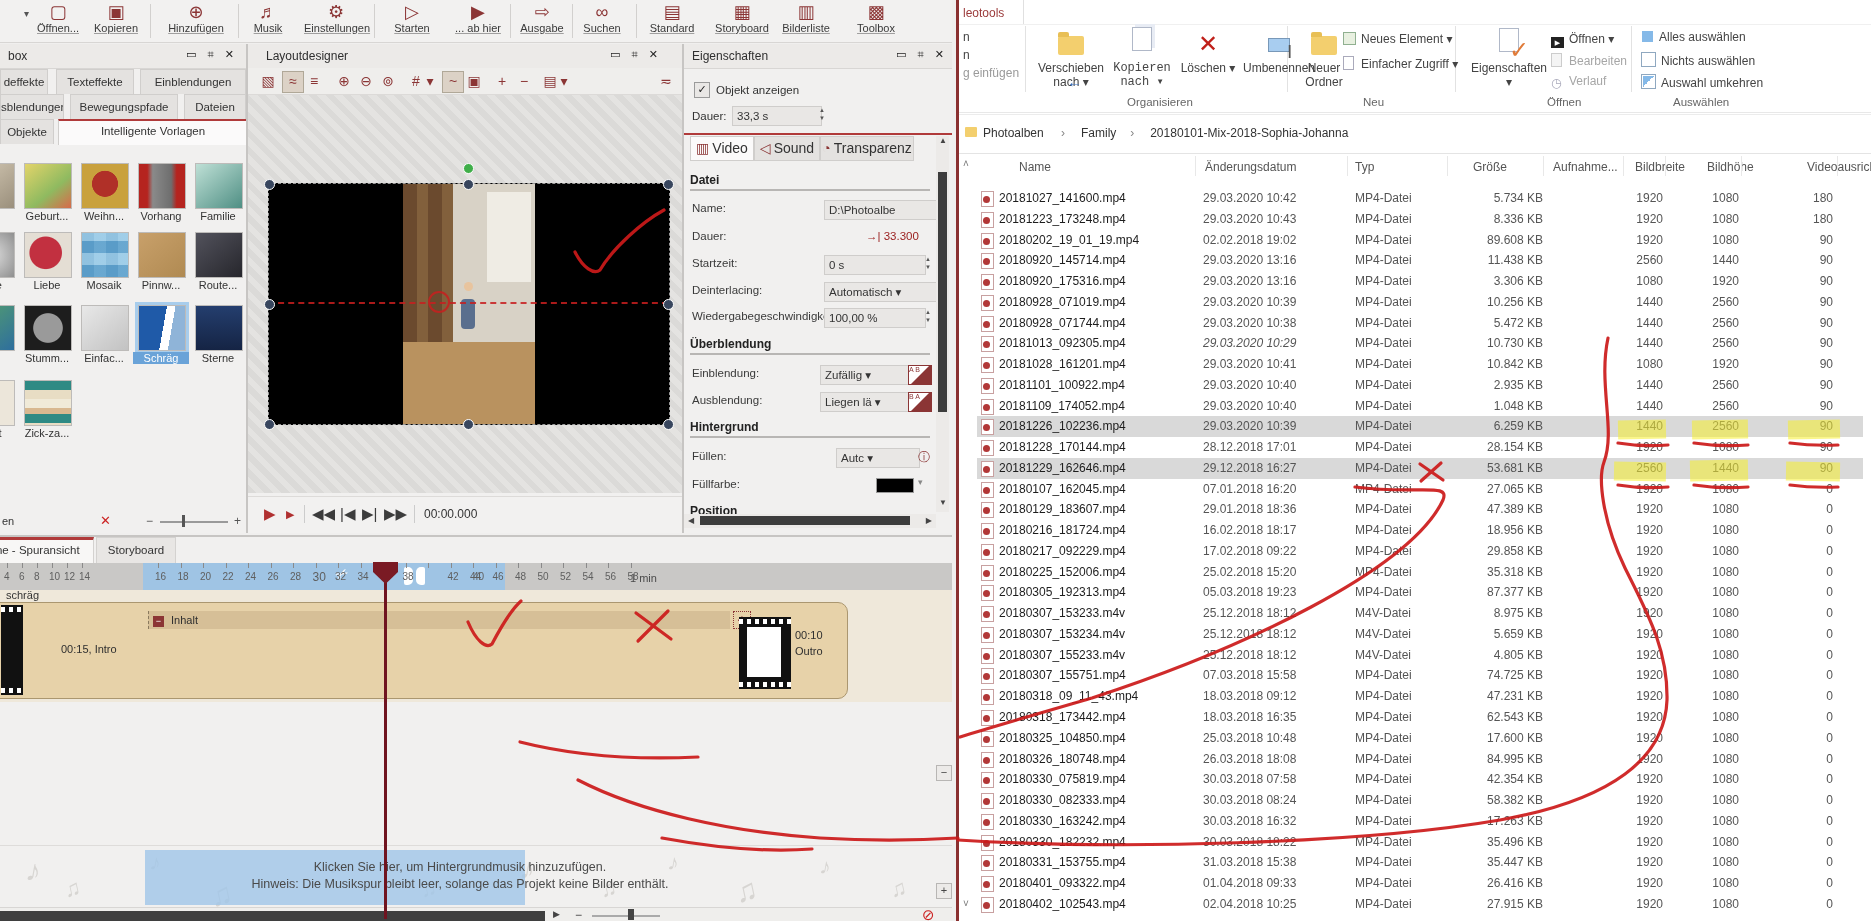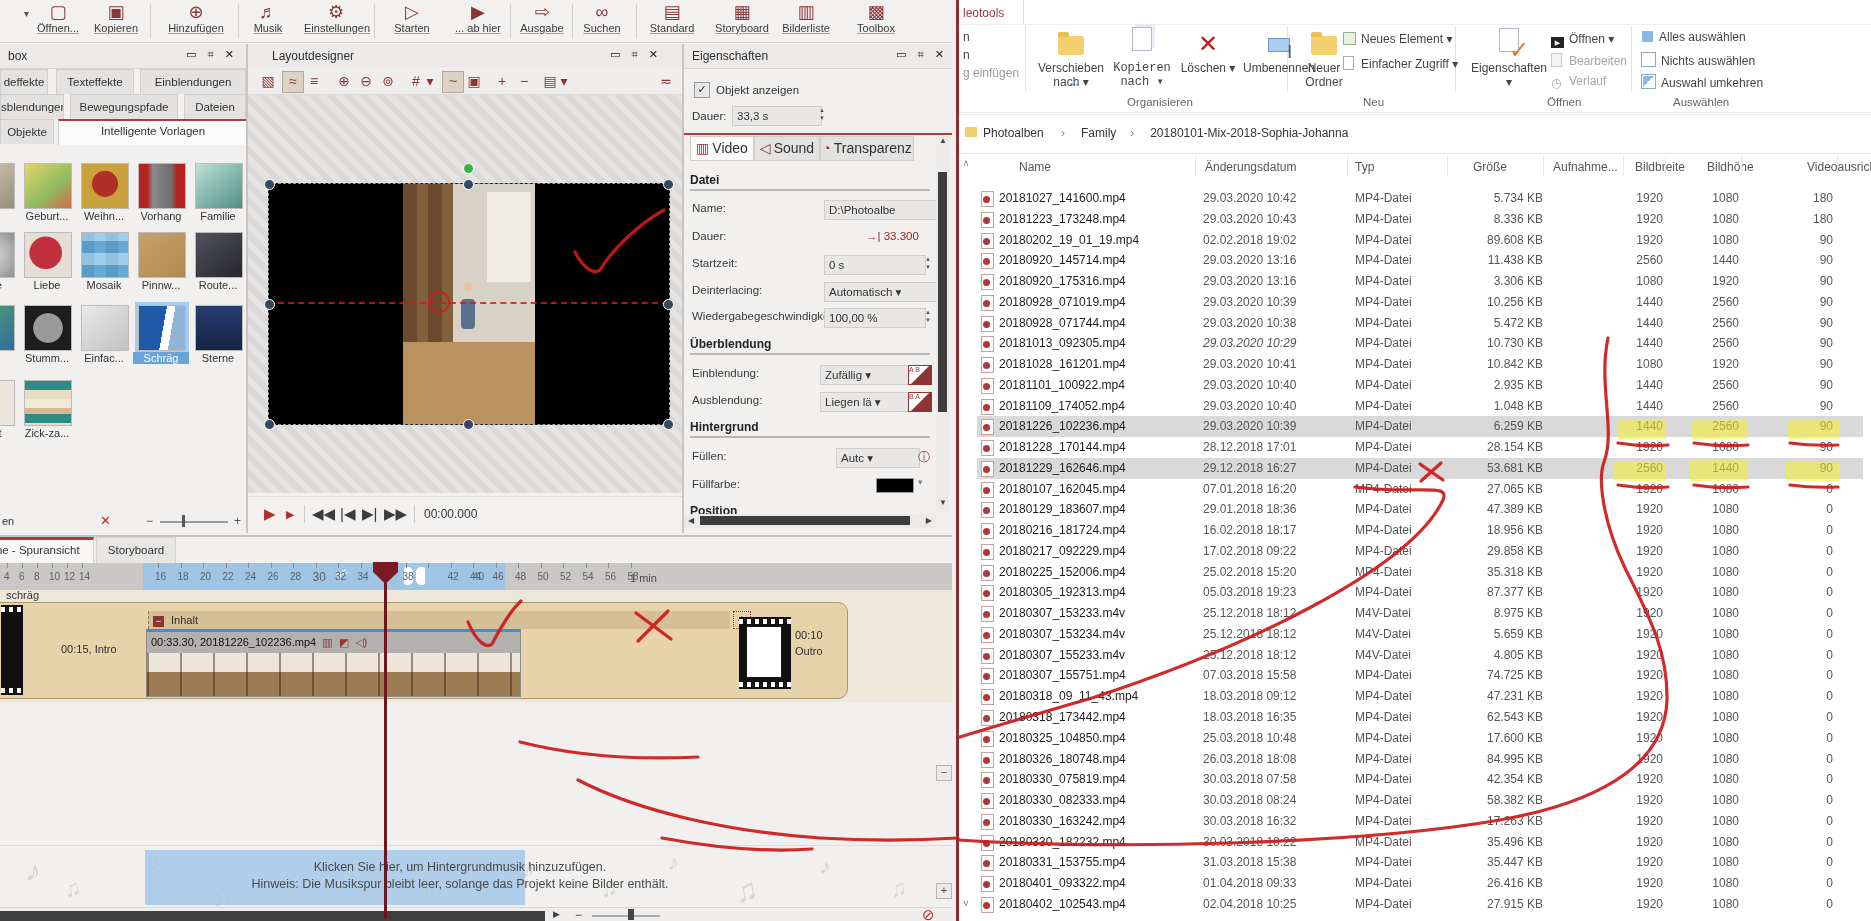--- a/index.html
+++ b/index.html
@@ -243,21 +243,21 @@
       <span class="abs" style="left:100px;top:1px;color:#c22;font-size:13px;">✕</span>
       <span class="abs" style="left:146px;top:2px;color:#555;">−</span>
       <span class="abs" style="left:160px;top:9px;width:68px;border-top:2px solid #9a9a9a;"></span>
       <span class="abs" style="left:182px;top:3px;width:3px;height:12px;background:#555;"></span>
       <span class="abs" style="left:234px;top:2px;color:#555;">+</span>
     </div>
   </div>
 
   <div id="ld">
     <div class="panel-hdr" style="left:0;top:0;width:434px;">
-      <span class="t" style="left:24px;">Layoutdesigner</span>
+      <span class="t" style="left:18px;">Layoutdesigner</span>
       <span class="winctl" style="right:20px;">▭ ⌗ ✕</span>
     </div>
     <div id="ld-tools">
         <div class="ldi" style="left: 10px;">▧</div>
         <div class="ldi pressed" style="left: 34px;">≈</div>
         <div class="ldi" style="left: 56px;">≡</div>
         <div class="ldi" style="left: 86px;">⊕</div>
         <div class="ldi" style="left: 108px;">⊖</div>
         <div class="ldi" style="left: 130px;">⊚</div>
         <div class="ldi" style="left: 158px;">#</div>
@@ -439,28 +439,20 @@
       <div id="tgroup">
         <div class="film" style="left:10px;top:2px;width:22px;height:90px;">
             <div class="holes-t"></div>
             <div class="holes-b"></div>
           </div>
         <span class="abs" style="left:70px;top:40px;font-size:11px;color:#2f2f2f;">00:15, Intro</span>
         <div id="chapterbar">
           <span style="display:inline-block;width:11px;height:11px;background:#8b3535;color:#fff;font-size:9px;line-height:11px;text-align:center;margin:0 4px 0 4px;">−</span>
           <span>Inhalt</span>
         </div>
-        <div class="clip" style="left:155px;width:373px;border-top:3px solid #3e8ede;">
-          <div class="cliphdr"><span style="margin-left:4px;">00:33.30,  20181226_102236.mp4</span>
-            <span class="clipico">▥</span>
-            <span class="clipico">◩</span>
-            <span class="clipico">◁)</span>
-          </div>
-          <div class="thumbs1"></div>
-        </div>
         <span class="abs" style="left:742px;top:8px;color:#8b3535;font-weight:bold;font-size:15px;border:1px dotted #8b3535;width:16px;height:16px;text-align:center;line-height:15px;">+</span>
         <div class="film" style="left:748px;top:14px;width:52px;height:72px;">
           <div class="holes-t"></div>
             <div class="holes-b"></div>
           <div class="abs" style="left:8px;top:10px;width:34px;height:50px;background:#fff;"></div>
         </div>
         <span class="abs" style="left:804px;top:26px;font-size:11px;color:#2f2f2f;">00:10</span>
         <span class="abs" style="left:804px;top:42px;font-size:11px;color:#2f2f2f;">Outro</span>
       </div>
     </div>

